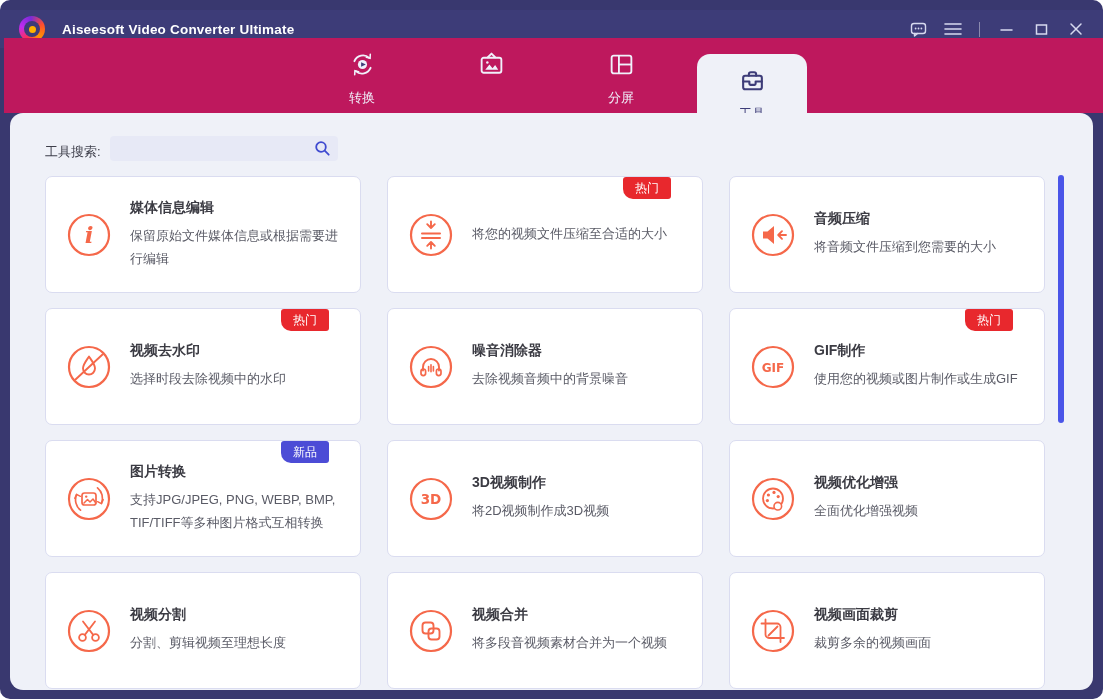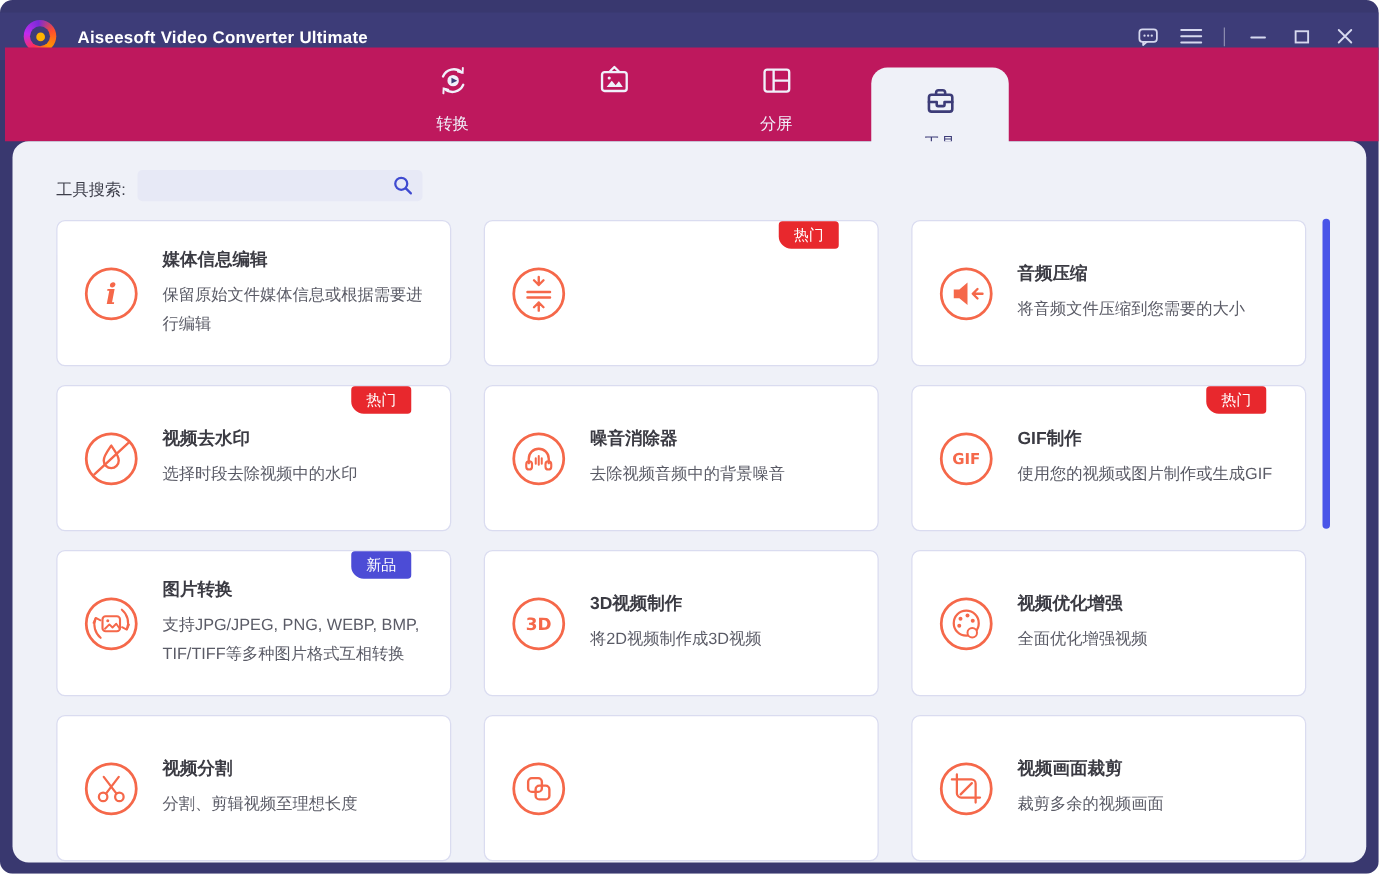--- a/index.html
+++ b/index.html
@@ -211,20 +211,21 @@
         <span class="badge hot">热门</span>
         <span class="tool-icon">
           <svg viewBox="0 0 44 44" fill="none" stroke="currentColor" stroke-width="2.2" stroke-linecap="round" stroke-linejoin="round">
             <circle cx="22" cy="22" r="20"></circle>
             <path d="M13 20.5 H31 M13 25 H31" stroke-width="2"></path>
             <path d="M22 8.5 V15 M18.2 11.2 L22 15 L25.8 11.2" stroke-width="1.9"></path>
             <path d="M22 35.5 V29 M18.2 32.8 L22 29 L25.8 32.8" stroke-width="1.9"></path>
           </svg>
         </span>
         <div class="card-text">
+          <div class="card-desc">将您的视频文件压缩至合适的大小</div>
         </div>
       </div>
 
       <div class="card">
         <span class="tool-icon">
           <svg viewBox="0 0 44 44" fill="none" stroke="currentColor" stroke-width="2.2" stroke-linecap="round" stroke-linejoin="round">
             <circle cx="22" cy="22" r="20"></circle>
             <path d="M12 18.5 h4.5 l6.5 -5.5 v18 l-6.5 -5.5 H12 Z" fill="currentColor" stroke="none"></path>
             <path d="M35 22 H27.5 M31 18.2 L27.2 22 L31 25.8" stroke-width="1.9"></path>
           </svg>
@@ -347,20 +348,24 @@
       </div>
 
       <div class="card">
         <span class="tool-icon">
           <svg viewBox="0 0 44 44" fill="none" stroke="currentColor" stroke-width="2.2" stroke-linejoin="round">
             <circle cx="22" cy="22" r="20"></circle>
             <rect x="13.5" y="13.5" width="11" height="11" rx="3" stroke-width="1.9"></rect>
             <rect x="19.5" y="19.5" width="11" height="11" rx="3" stroke-width="1.9"></rect>
           </svg>
         </span>
+        <div class="card-text">
+          <div class="card-title">视频合并</div>
+          <div class="card-desc">将多段音视频素材合并为一个视频</div>
+        </div>
       </div>
 
       <div class="card">
         <span class="tool-icon">
           <svg viewBox="0 0 44 44" fill="none" stroke="currentColor" stroke-width="2.2" stroke-linecap="round" stroke-linejoin="round">
             <circle cx="22" cy="22" r="20"></circle>
             <path d="M14.5 10.5 V25.5 a3.5 3.5 0 0 0 3.5 3.5 H33" stroke-width="1.8"></path>
             <path d="M10.5 14.5 H26 a3.5 3.5 0 0 1 3.5 3.5 V33" stroke-width="1.8"></path>
             <path d="M17.5 26.5 L26.5 17.5" stroke-width="1.8"></path>
           </svg>

